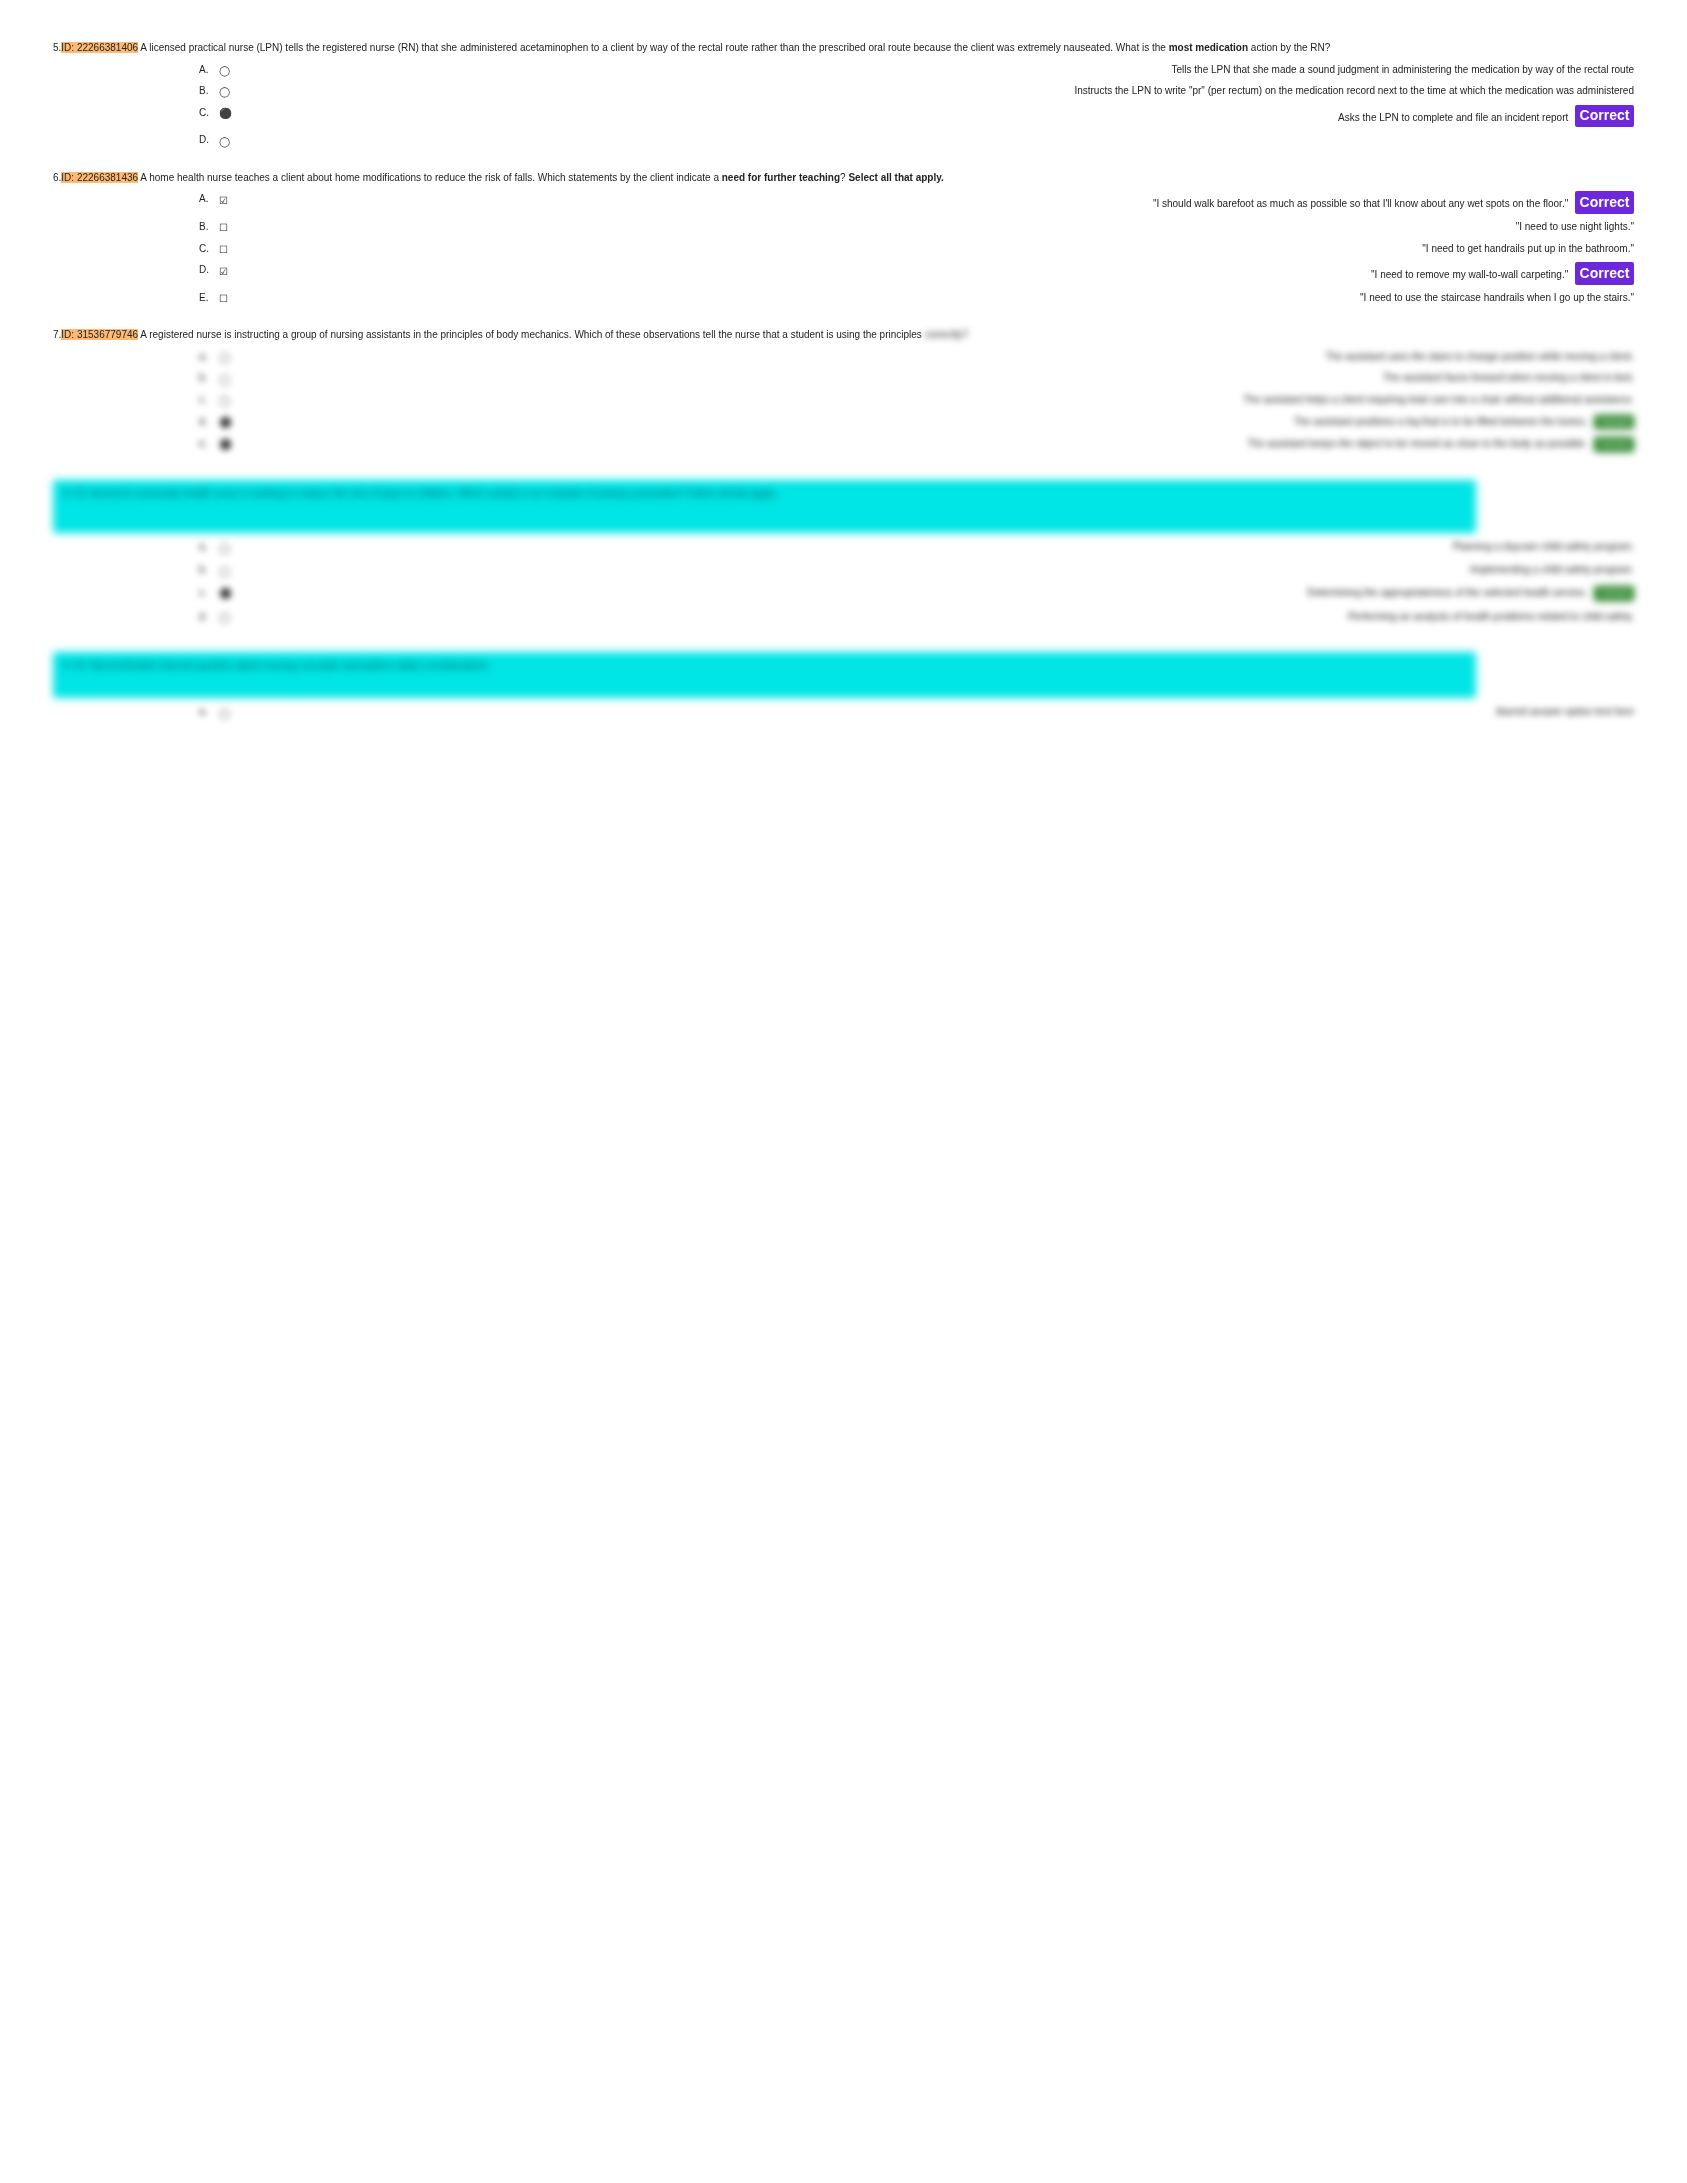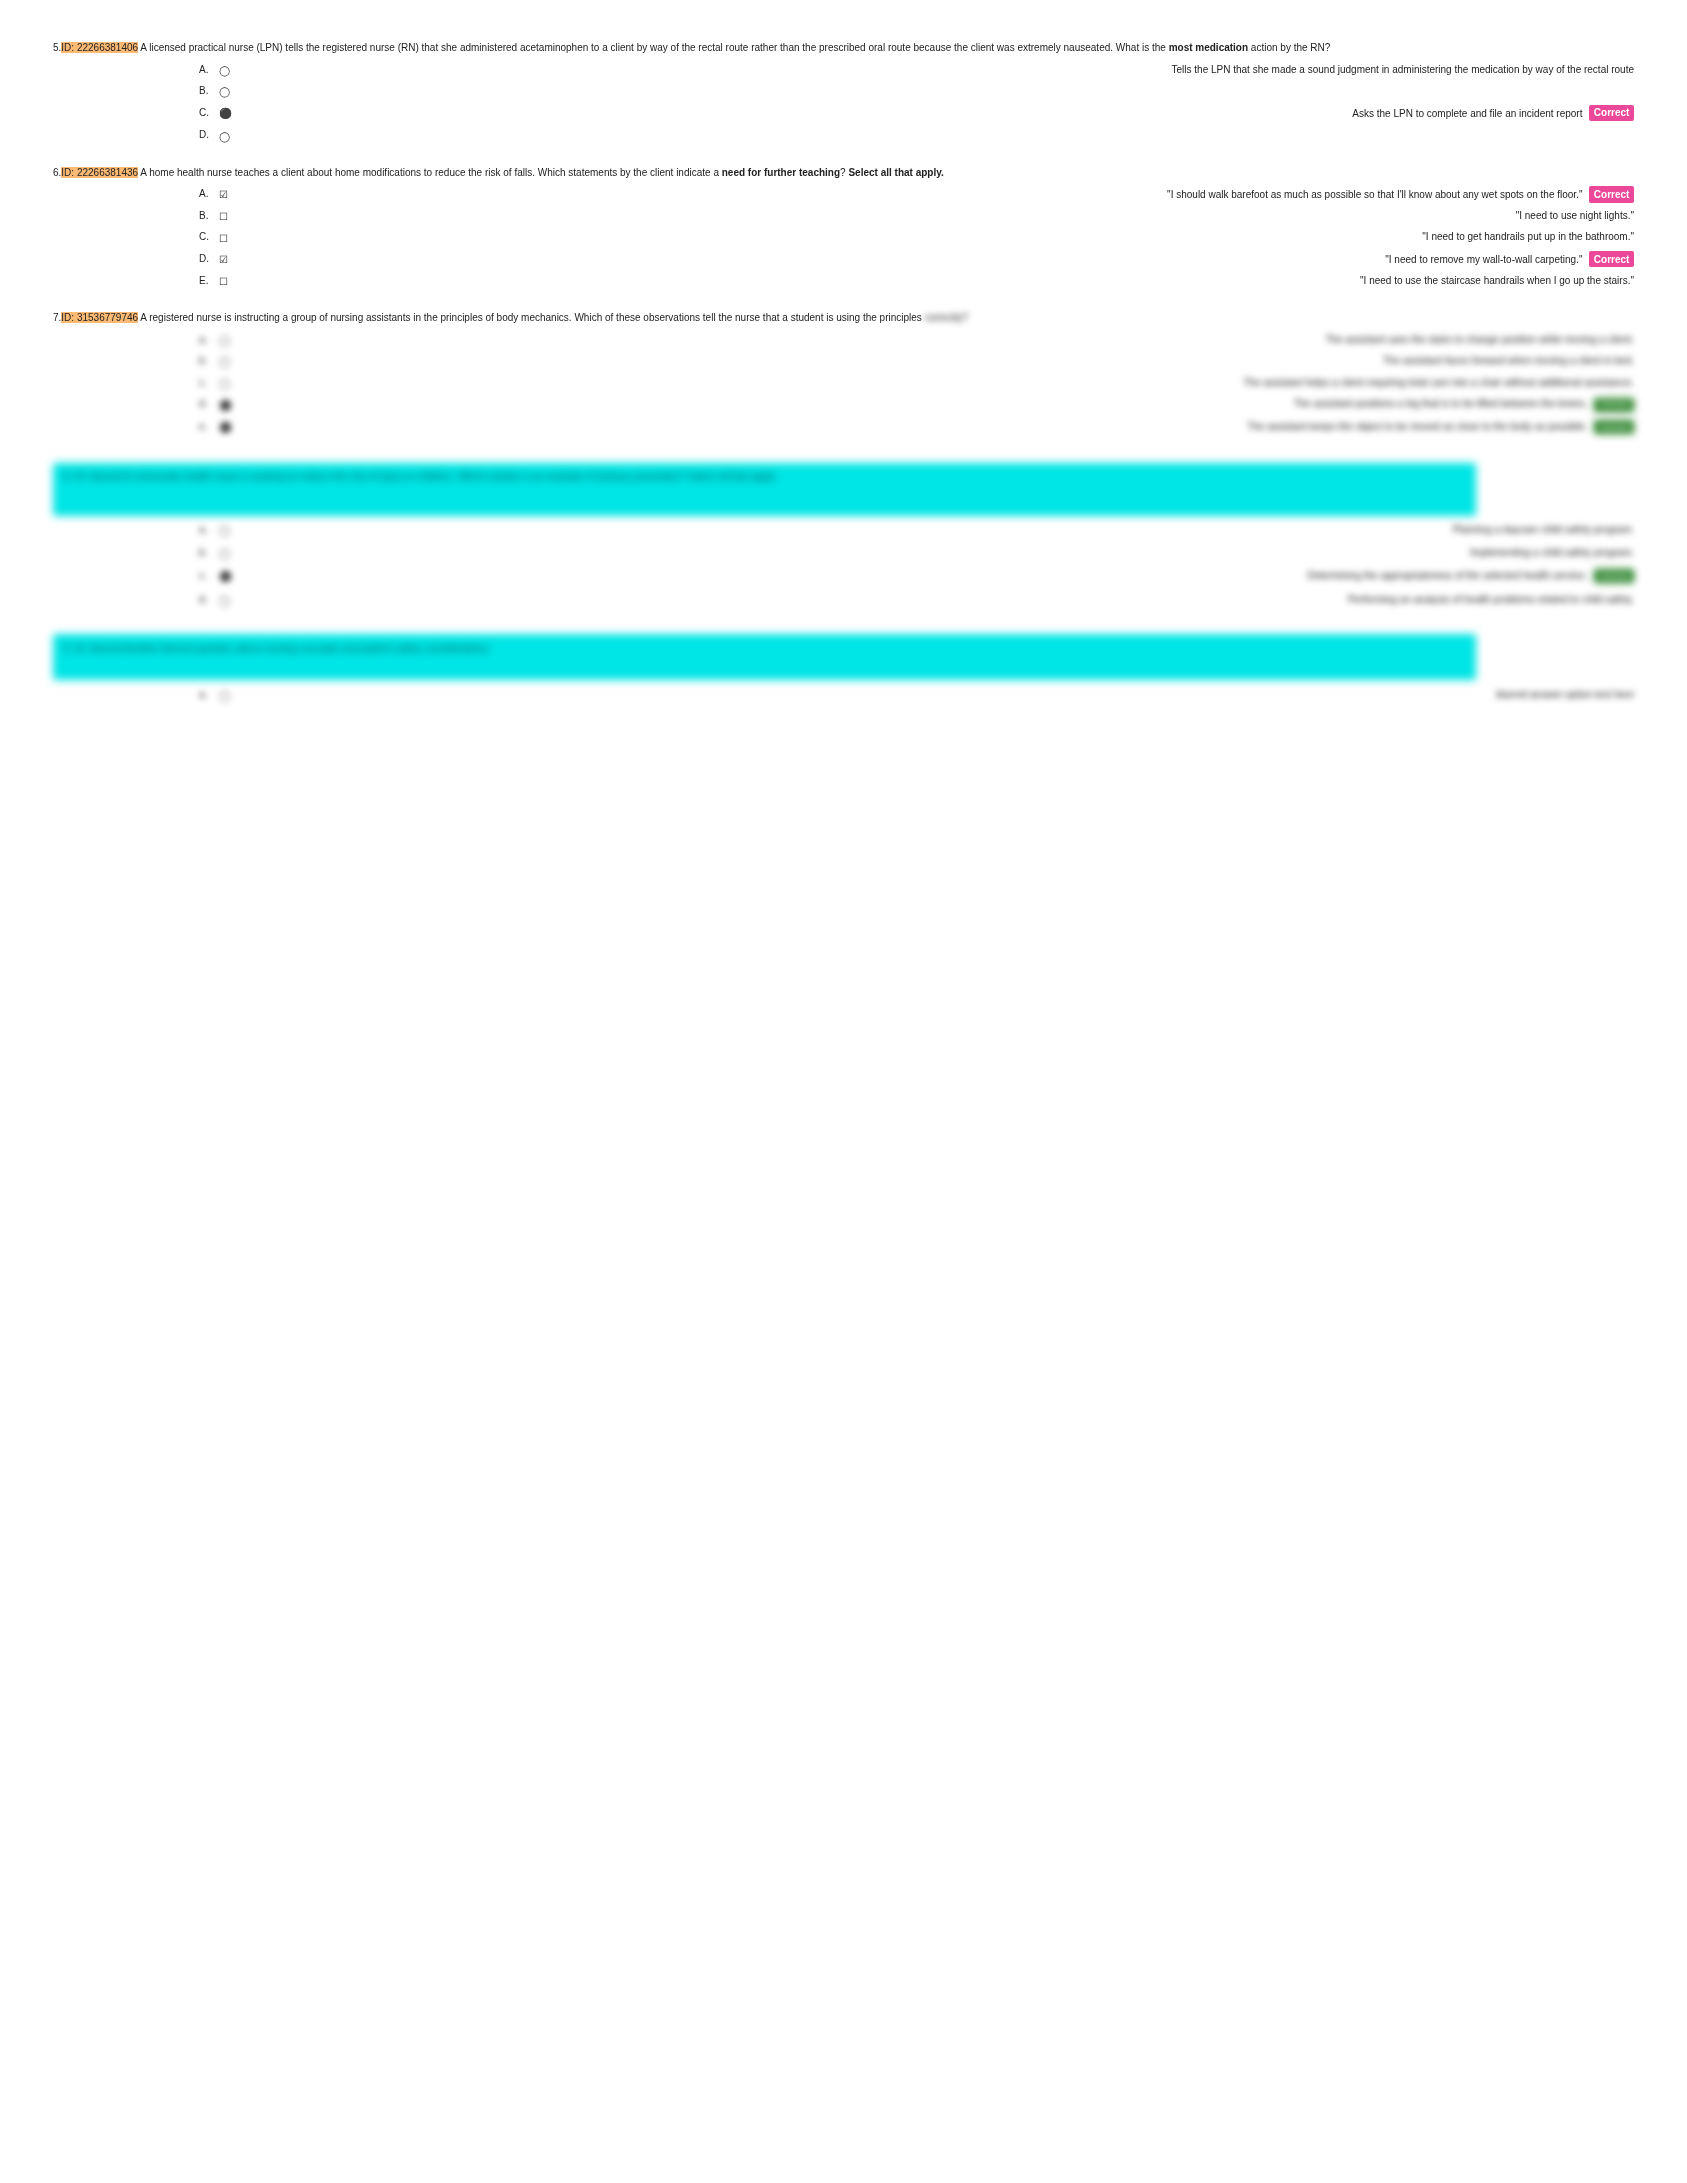--- a/index.html
+++ b/index.html
@@ -39,23 +39,23 @@
     }
     .answer-icon {
       margin-right: 5.3px;
       margin-top: 1.3px;
       font-size: 10px;
       min-width: 14.6px;
       display: inline-block;
     }
     .correct-badge {
       display: inline-block;
-      background: #ec4899;
+      background: #6d28d9;
       color: #fff;
-      font-size: 10px;
+      font-size: 14px;
       font-weight: bold;
       padding: 0.7px 4.6px;
       border-radius: 2px;
       margin-left: 4px;
     }
     .answer-text {
       flex: 1;
       text-align: right;
     }
     .blurred {
@@ -94,20 +94,21 @@
   </div>
   <ul class="answers-list">
     <li class="answer-item">
       <span class="answer-label">A.</span>
       <span class="answer-icon">◯</span>
       <span class="answer-text">Tells the LPN that she made a sound judgment in administering the medication by way of the rectal route</span>
     </li>
     <li class="answer-item">
       <span class="answer-label">B.</span>
       <span class="answer-icon">◯</span>
+      <span class="answer-text">Instructs the LPN to write "pr" (per rectum) on the medication record next to the time at which the medication was administered</span>
     </li>
     <li class="answer-item">
       <span class="answer-label">C.</span>
       <span class="answer-icon radio-selected">⚫</span>
       <span class="answer-text">Asks the LPN to complete and file an incident report <span class="correct-badge">Correct</span></span>
     </li>
     <li class="answer-item">
       <span class="answer-label">D.</span>
       <span class="answer-icon">◯</span>
     </li>

